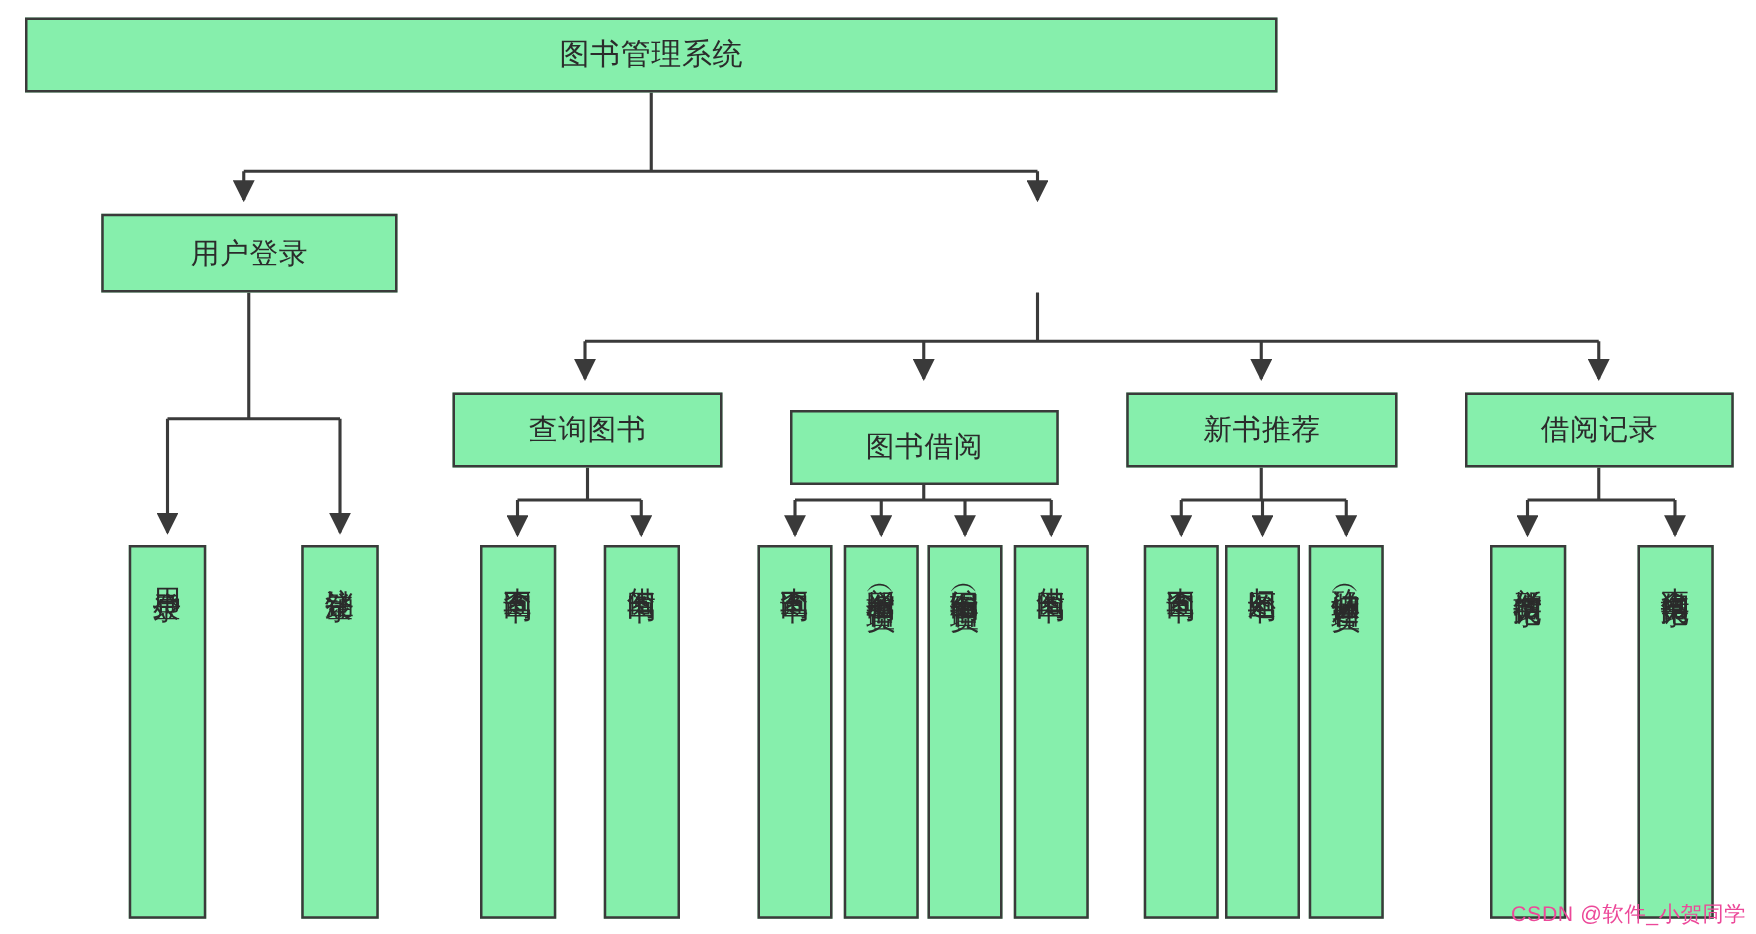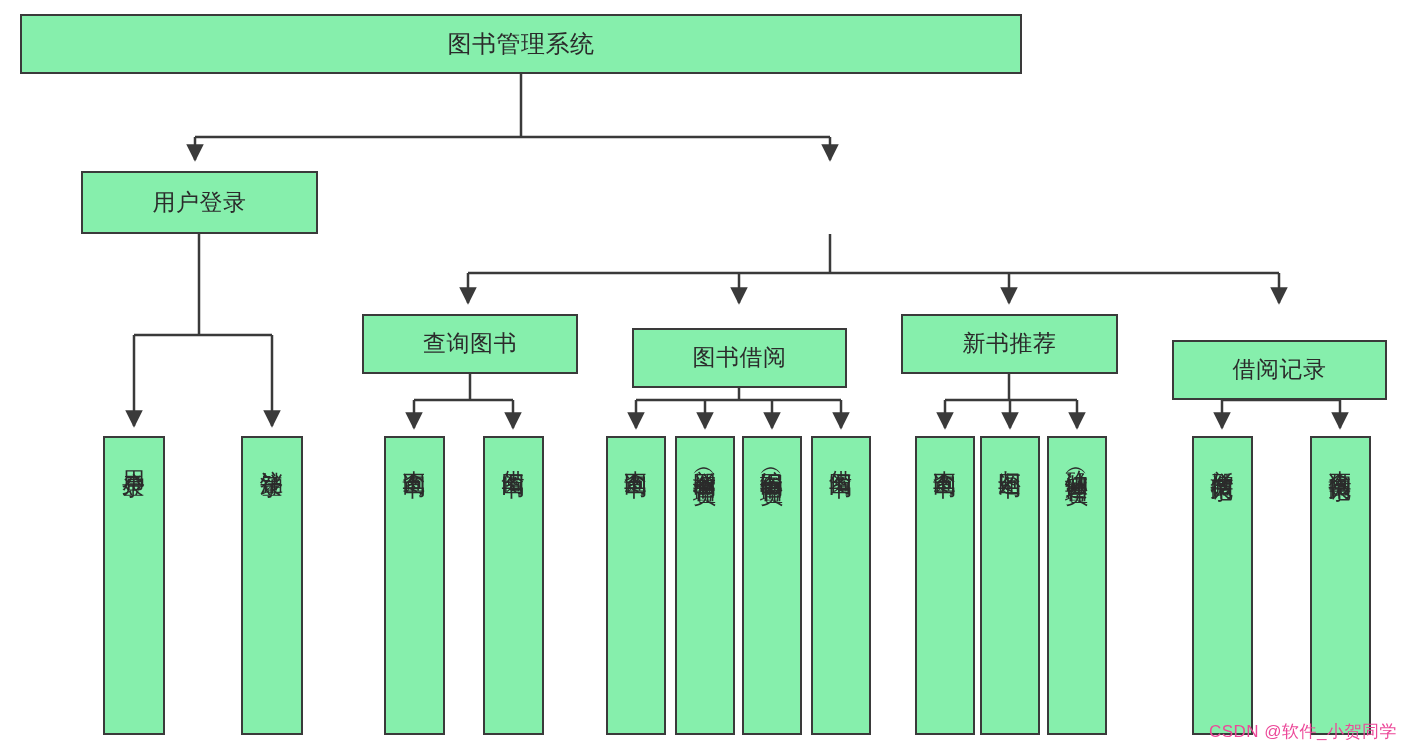--- a/index.html
+++ b/index.html
@@ -146,21 +146,21 @@
   </div>
 
   <div class="node horiz" style="left:632px; top:328px; width:215px; height:60px;">
     <span class="node-label">图书借阅</span>
   </div>
 
   <div class="node horiz" style="left:901px; top:314px; width:217px; height:60px;">
     <span class="node-label">新书推荐</span>
   </div>
 
-  <div class="node horiz" style="left:1172px; top:314px; width:215px; height:60px;margin-top:26px;">
+  <div class="node horiz" style="left:1172px; top:314px; width:215px; height:60px;">
     <span class="node-label">借阅记录</span>
   </div>
 
   <div class="node vert" style="left:103px; top:436px; width:62px; height:299px;">
     <span class="node-label">用户登录</span>
   </div>
 
   <div class="node vert" style="left:241px; top:436px; width:62px; height:299px;">
     <span class="node-label">注销登录</span>
   </div>

